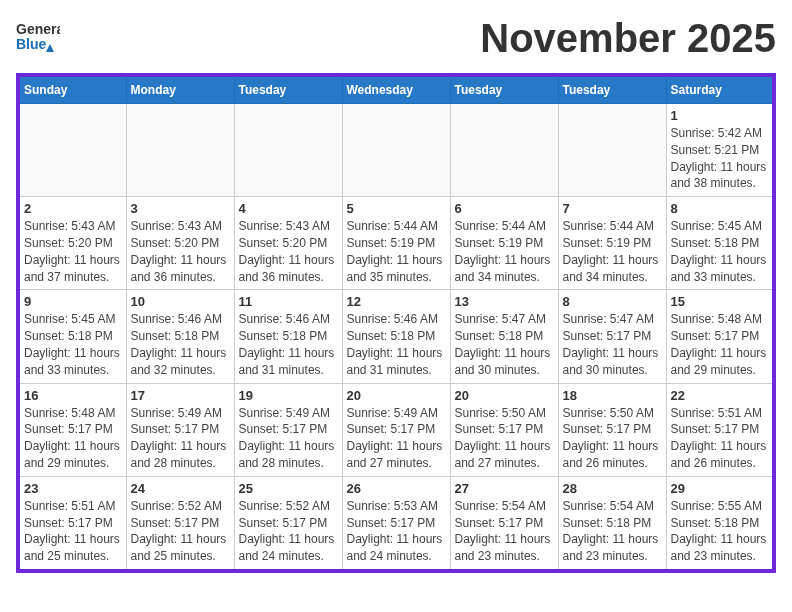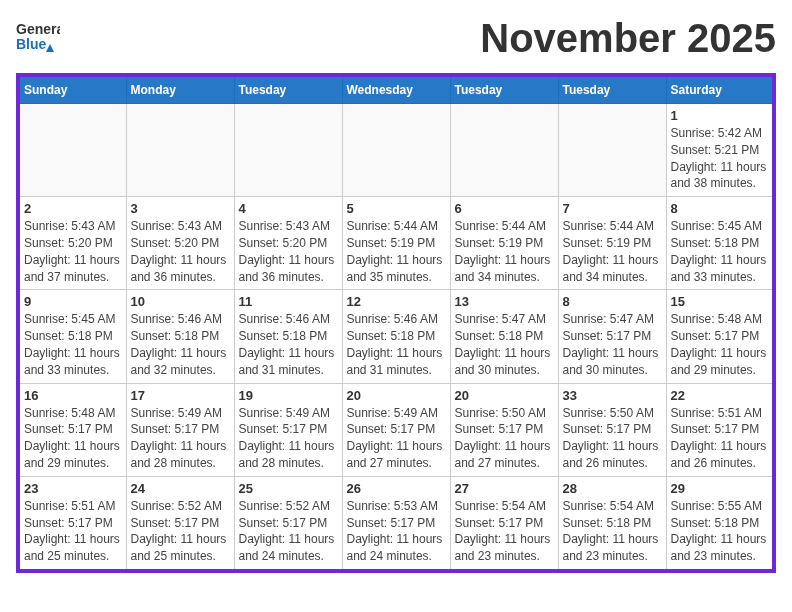--- a/index.html
+++ b/index.html
@@ -250,21 +250,21 @@
 and 27 minutes.</div>
         </td>
         <td>
           <span class="day-number">20</span>
           <div class="day-info" style="white-space: pre-line;">Sunrise: 5:50 AM
 Sunset: 5:17 PM
 Daylight: 11 hours
 and 27 minutes.</div>
         </td>
         <td>
-          <span class="day-number">33</span>
+          <span class="day-number">18</span>
           <div class="day-info" style="white-space: pre-line;">Sunrise: 5:50 AM
 Sunset: 5:17 PM
 Daylight: 11 hours
 and 26 minutes.</div>
         </td>
         <td>
           <span class="day-number">22</span>
           <div class="day-info" style="white-space: pre-line;">Sunrise: 5:51 AM
 Sunset: 5:17 PM
 Daylight: 11 hours

